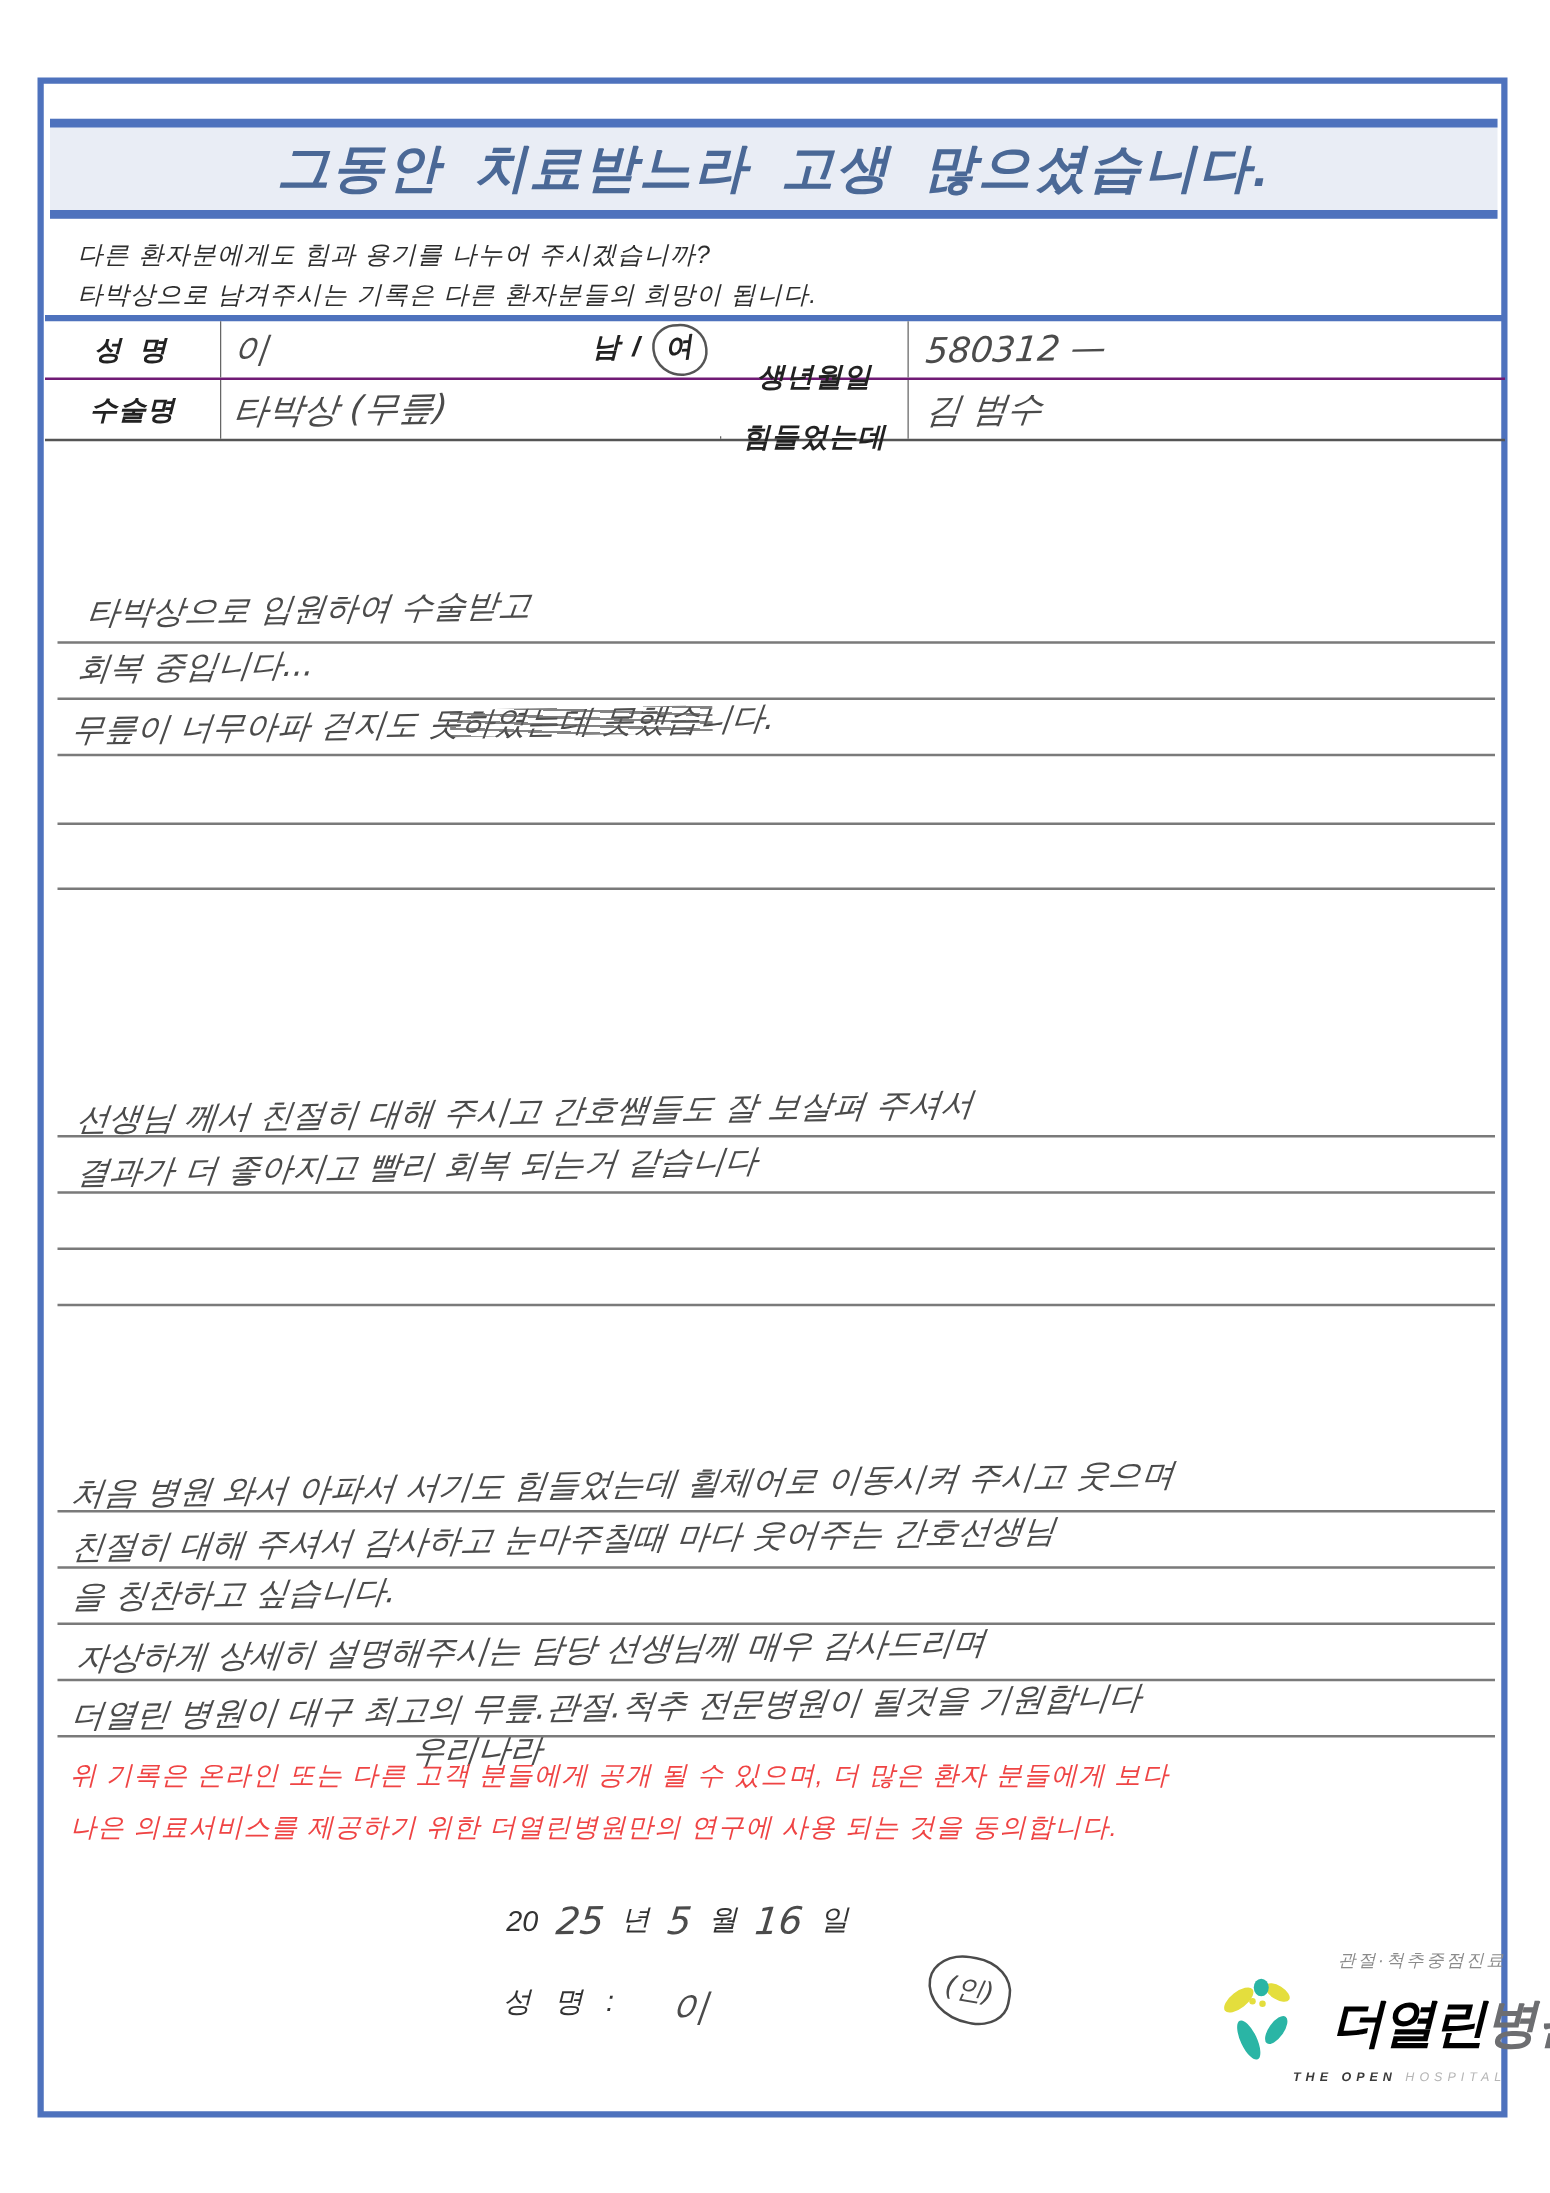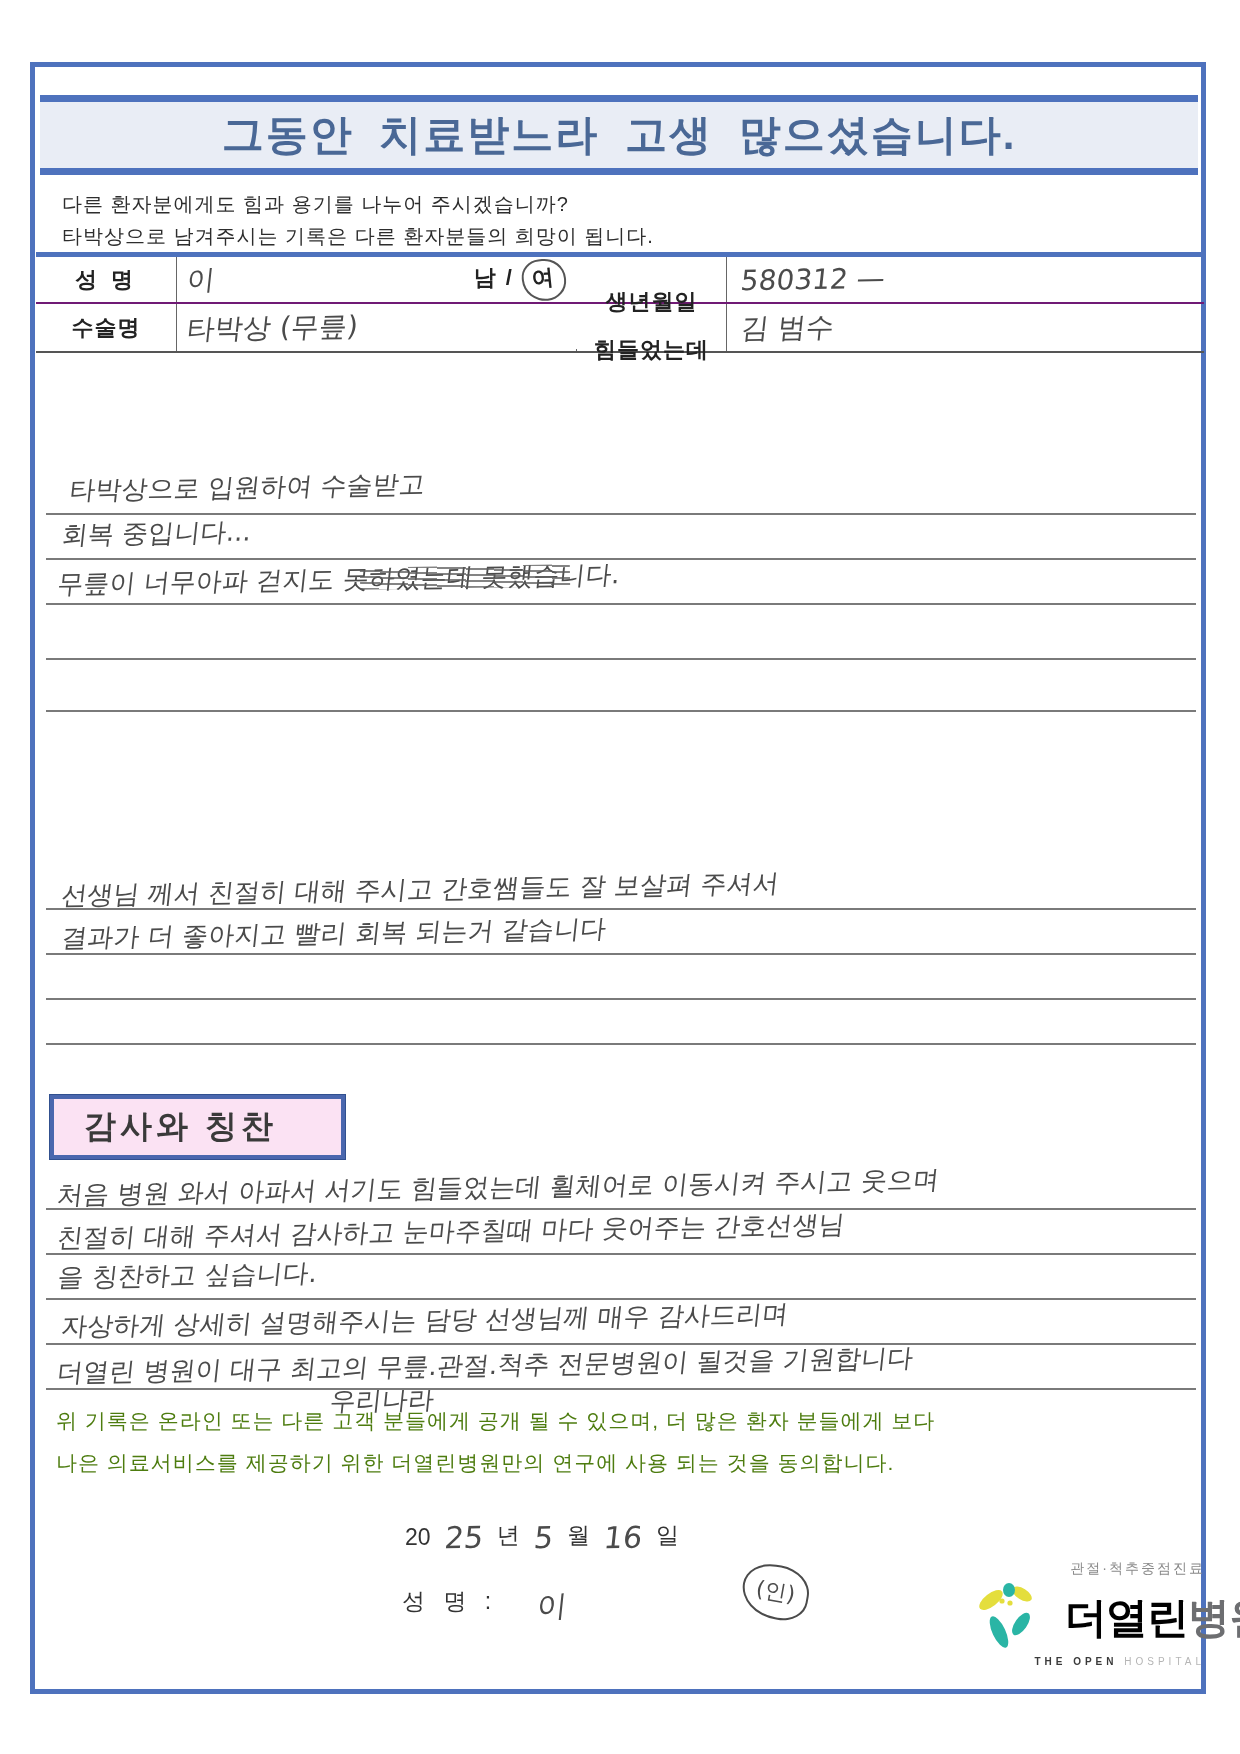--- a/index.html
+++ b/index.html
@@ -1,17 +1,17 @@
 <!DOCTYPE html>
 <html><head>
 <meta charset="utf-8">
 <style>
   * { margin:0; padding:0; box-sizing:border-box; }
   body { background:#ffffff; font-family:"Liberation Sans", sans-serif; }
-  .page { position:relative; width:1240px; height:1754px; background:#ffffff; overflow:hidden; }
+  .page { position:relative; width:1240px; height:1754px; background:#ffffff; overflow:hidden;font-style:italic; }
 
   .frame { position:absolute; left:30px; top:62px; width:1176px; height:1632px;
            border:5px solid #4e72bd; background:#ffffff; }
 
   .banner { position:absolute; left:40px; top:95px; width:1158px; height:80px;
             background:#e9edf5; border-top:7px solid #4e72bd; border-bottom:7px solid #4e72bd;
             display:flex; align-items:center; justify-content:center; }
   .banner .title { font-size:42px; font-weight:800; color:#4a6896;
                    letter-spacing:2px; word-spacing:12px; }
 
@@ -45,21 +45,21 @@
   .sec-head span { font-size:32px; font-weight:700; color:#3a3a3a; letter-spacing:4px; }
 
   .rule { position:absolute; left:46px; width:1150px; border-bottom:2px solid #7a7a7a; height:0; }
   .hw-line { position:absolute; white-space:nowrap; }
 
   .scribble { position:absolute; height:22px;
               background:repeating-linear-gradient(3deg,#5b5b5b 0 2px,transparent 2px 6px);
               opacity:.75; transform:rotate(-1deg); }
 
   .consent { position:absolute; left:56px; top:1400px; width:1100px;
-             font-size:21px; color:#4d7c0f; line-height:42px; letter-spacing:1px; }
+             font-size:21px; color:#ef4444; line-height:42px; letter-spacing:1px; }
 
   .dateline { position:absolute; left:405px; top:1520px; display:flex; align-items:flex-end;
               gap:14px; font-size:23px; color:#333; }
   .dateline .hw { margin-bottom:-4px; }
 
   .sigline { position:absolute; left:402px; top:1586px; display:flex; align-items:flex-start;
              gap:40px; font-size:23px; color:#333; }
   .sig-label { letter-spacing:6px; }
   .seal { position:absolute; left:742px; top:1565px; }
   .seal-inner { display:inline-block; border:2px solid #4b4b4b; border-radius:55% 60% 50% 70%;
@@ -126,23 +126,20 @@
   <div class="rule" style="top:658px;"></div>
   <div class="rule" style="top:710px;"></div>
 
   <div class="hw-line hw hw-26" style="left:62px; top:872px;">선생님 께서 친절히 대해 주시고 간호쌤들도 잘 보살펴 주셔서</div>
   <div class="rule" style="top:908px;"></div>
   <div class="hw-line hw hw-26" style="left:62px; top:916px;">결과가 더 좋아지고 빨리 회복 되는거 같습니다</div>
   <div class="rule" style="top:953px;"></div>
   <div class="rule" style="top:998px;"></div>
   <div class="rule" style="top:1043px;"></div>
 
-  <div class="sec-head" style="left:50px; top:1095px; width:295px;">
-    <span>감사와 칭찬</span>
-  </div>
   <div class="hw-line hw hw-26" style="left:58px; top:1170px;">처음 병원 와서 아파서 서기도 힘들었는데 휠체어로 이동시켜 주시고 웃으며</div>
   <div class="rule" style="top:1208px;"></div>
   <div class="hw-line hw hw-26" style="left:58px; top:1214px;">친절히 대해 주셔서 감사하고   눈마주칠때 마다 웃어주는 간호선생님</div>
   <div class="rule" style="top:1253px;"></div>
   <div class="hw-line hw hw-26" style="left:58px; top:1258px;">을 칭찬하고 싶습니다.</div>
   <div class="rule" style="top:1298px;"></div>
   <div class="hw-line hw hw-26" style="left:62px; top:1303px;">자상하게 상세히 설명해주시는 담당 선생님께 매우 감사드리며</div>
   <div class="rule" style="top:1343px;"></div>
   <div class="hw-line hw hw-26" style="left:58px; top:1348px;">더열린 병원이 대구 최고의 무릎.관절.척추 전문병원이 될것을 기원합니다</div>
   <div class="hw-line hw hw-26" style="left:330px; top:1383px;">우리나라</div>

